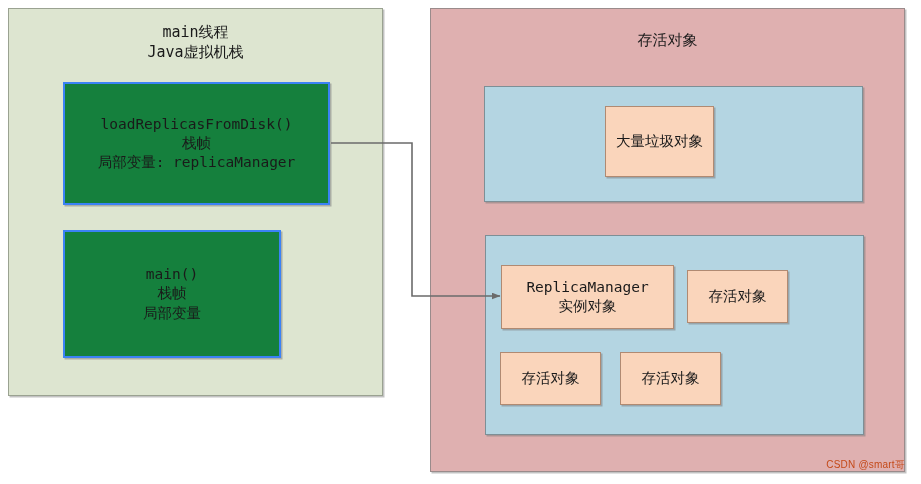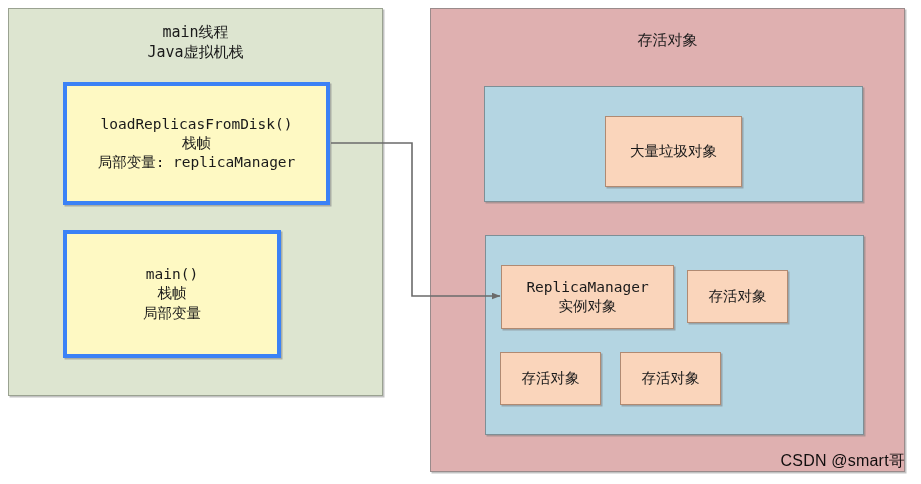--- a/index.html
+++ b/index.html
@@ -55,22 +55,22 @@
     background: #dfb0b0;
     border: 1px solid #9a8b8b;
     box-shadow: 1.5px 1.5px 0 rgba(120,120,120,0.45);
     align-items: flex-start;
     justify-content: center;
     padding-top: 22px;
     font-size: 15px;
   }
   
   .frame {
-    background: #fef9c3;
-    border: 4px solid #3b82f6;
+    background: #15803d;
+    border: 2px solid #3b82f6;
     box-shadow: 1.5px 1.5px 0 rgba(120,120,120,0.5);
     font-size: 14.5px;
   }
   .frame-load {
     left: 63px;
     top: 82px;
     width: 267px;
     height: 123px;
   }
   .frame-main {
@@ -99,22 +99,22 @@
   }
   
   .obj {
     background: #fad5bb;
     border: 1px solid #b08a72;
     box-shadow: 1.5px 1.5px 0 rgba(120,120,120,0.5);
     font-size: 14.5px;
   }
   .obj-garbage {
     left: 605px;
-    top: 116px;
-    width: 137px;
+    top: 106px;
+    width: 109px;
     height: 71px;
   }
   .obj-replicamanager {
     left: 501px;
     top: 265px;
     width: 173px;
     height: 64px;
     justify-content: center;
   }
   .obj-alive-1 {
@@ -143,22 +143,22 @@
     width: 921px;
     height: 484px;
     pointer-events: none;
   }
   
   .watermark {
     position: absolute;
     right: 16px;
     bottom: 12px;
     font-family: "Liberation Sans", sans-serif;
-    font-size: 16px;
-    color: #000000;
+    font-size: 10px;
+    color: #c2410c;
     opacity: 0.92;
     letter-spacing: 0.2px;
   }
 </style>
 </head>
 <body>
 
 <div id="diagram">
 
   <div class="box panel-stack">

